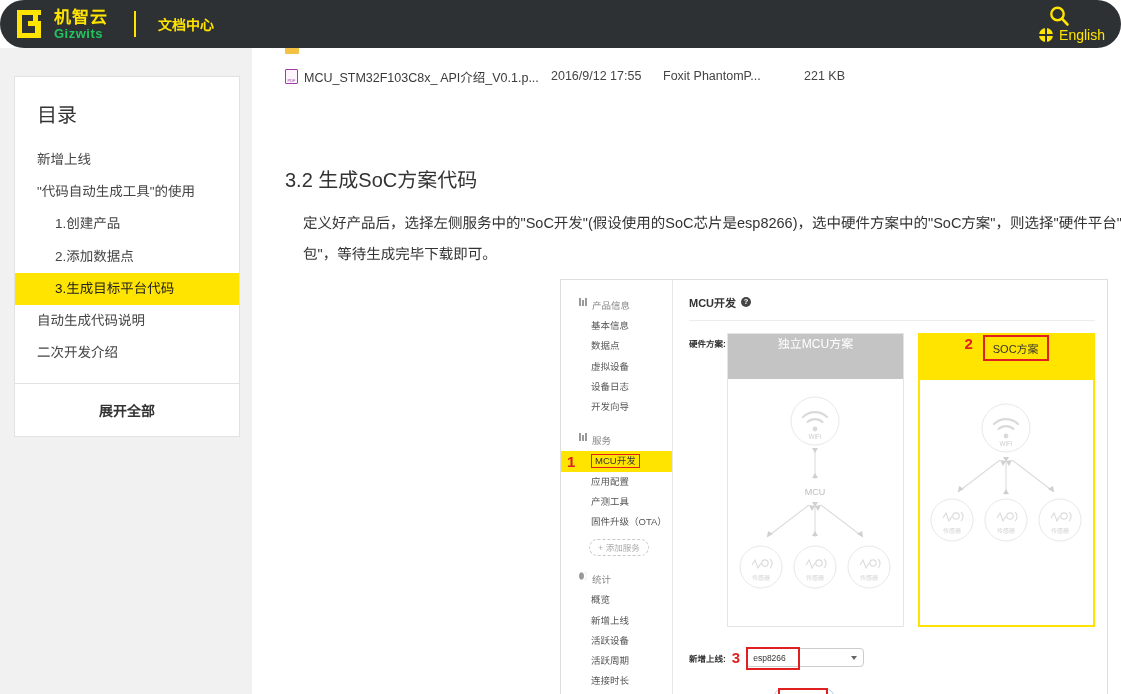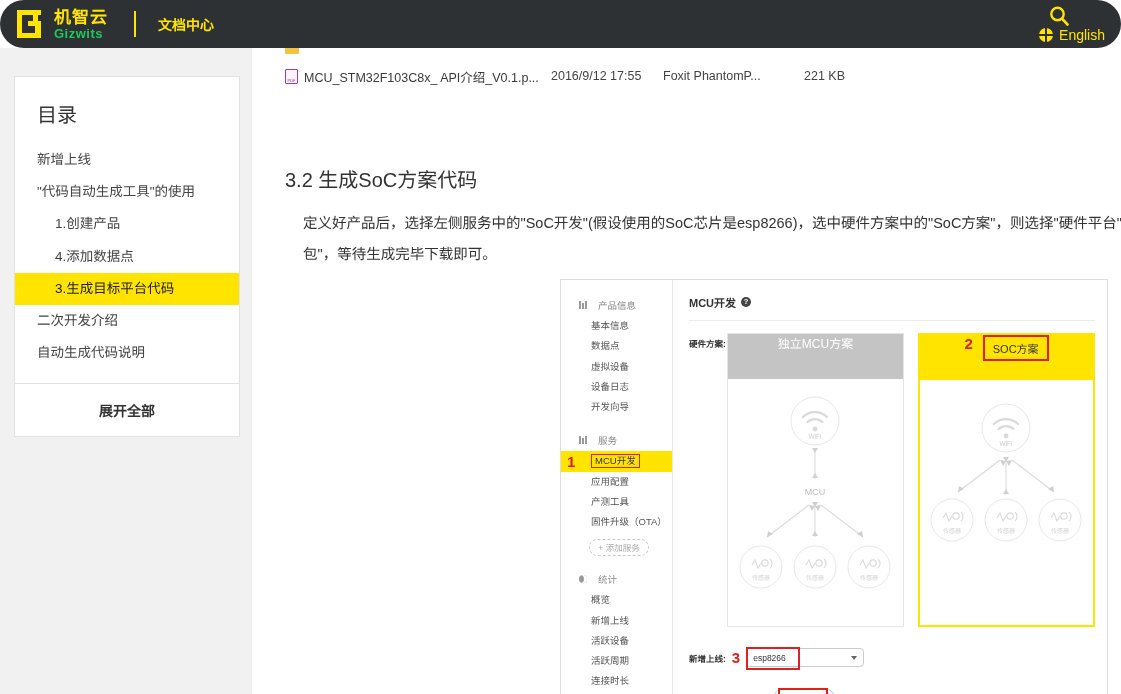--- a/index.html
+++ b/index.html
@@ -135,22 +135,22 @@
     border: 1px solid #ddd;
     overflow: hidden;
   }
   .shot-inner { display: flex; height: 100%; }
   .shot-nav {
     width: 112px; border-right: 1px solid #e8e8e8;
     padding-top: 14px; font-size: 9px; color: #555;
     position: relative; flex: none;
   }
   .grp {
-    display: flex; align-items: center;
-    color: #888; font-size: 9.5px; padding: 4px 0 4px 18px; gap: 6px;
+    display: flex; 
+    color: #888; font-size: 9.5px; padding: 4px 0 4px 18px;
   }
   .grp .gico {
     width: 8px; height: 8px; margin-right: 5px; flex: none;
     background:
       linear-gradient(#9a9a9a,#9a9a9a) 0 0/2px 8px no-repeat,
       linear-gradient(#9a9a9a,#9a9a9a) 3px 2px/2px 6px no-repeat,
       linear-gradient(#9a9a9a,#9a9a9a) 6px 0/2px 8px no-repeat;
   }
   .grp.moon .gico {
     background: #9a9a9a;
@@ -270,24 +270,24 @@
   </div>
 </div>
 
 <div class="leftcol">
   <div class="toc">
     <div class="toc-title">目录</div>
     <div class="toc-list">
       <div class="toc-item">新增上线</div>
       <div class="toc-item">"代码自动生成工具"的使用</div>
       <div class="toc-item sub">1.创建产品</div>
-      <div class="toc-item sub">4.添加数据点</div>
+      <div class="toc-item sub">2.添加数据点</div>
       <div class="toc-item sub active">3.生成目标平台代码</div>
+      <div class="toc-item">自动生成代码说明</div>
       <div class="toc-item">二次开发介绍</div>
-      <div class="toc-item">自动生成代码说明</div>
     </div>
     <div class="toc-footer">展开全部</div>
   </div>
 </div>
 
 <div class="content">
 
   <div class="filelist">
     <div class="filerow">
       <div class="fname">

